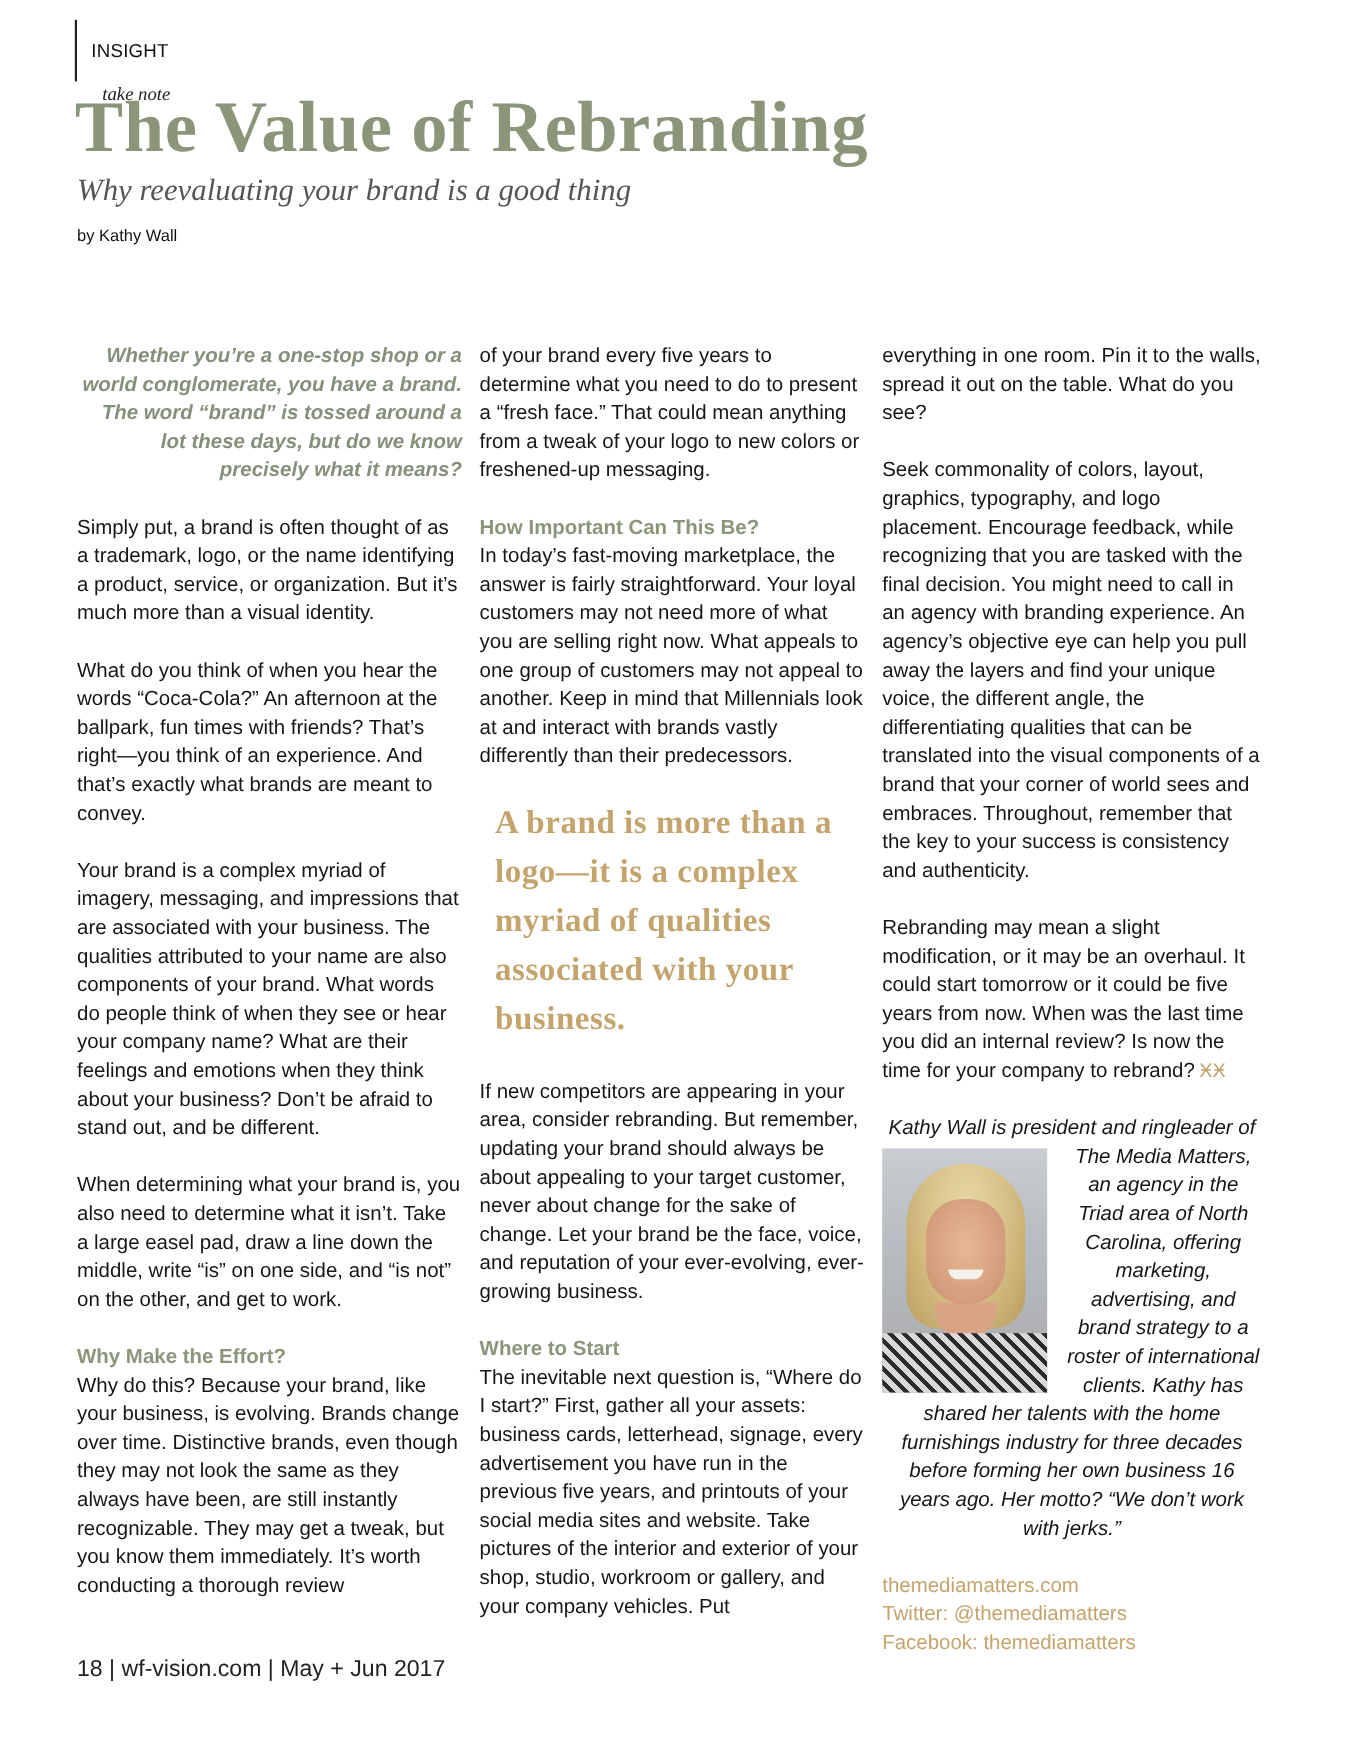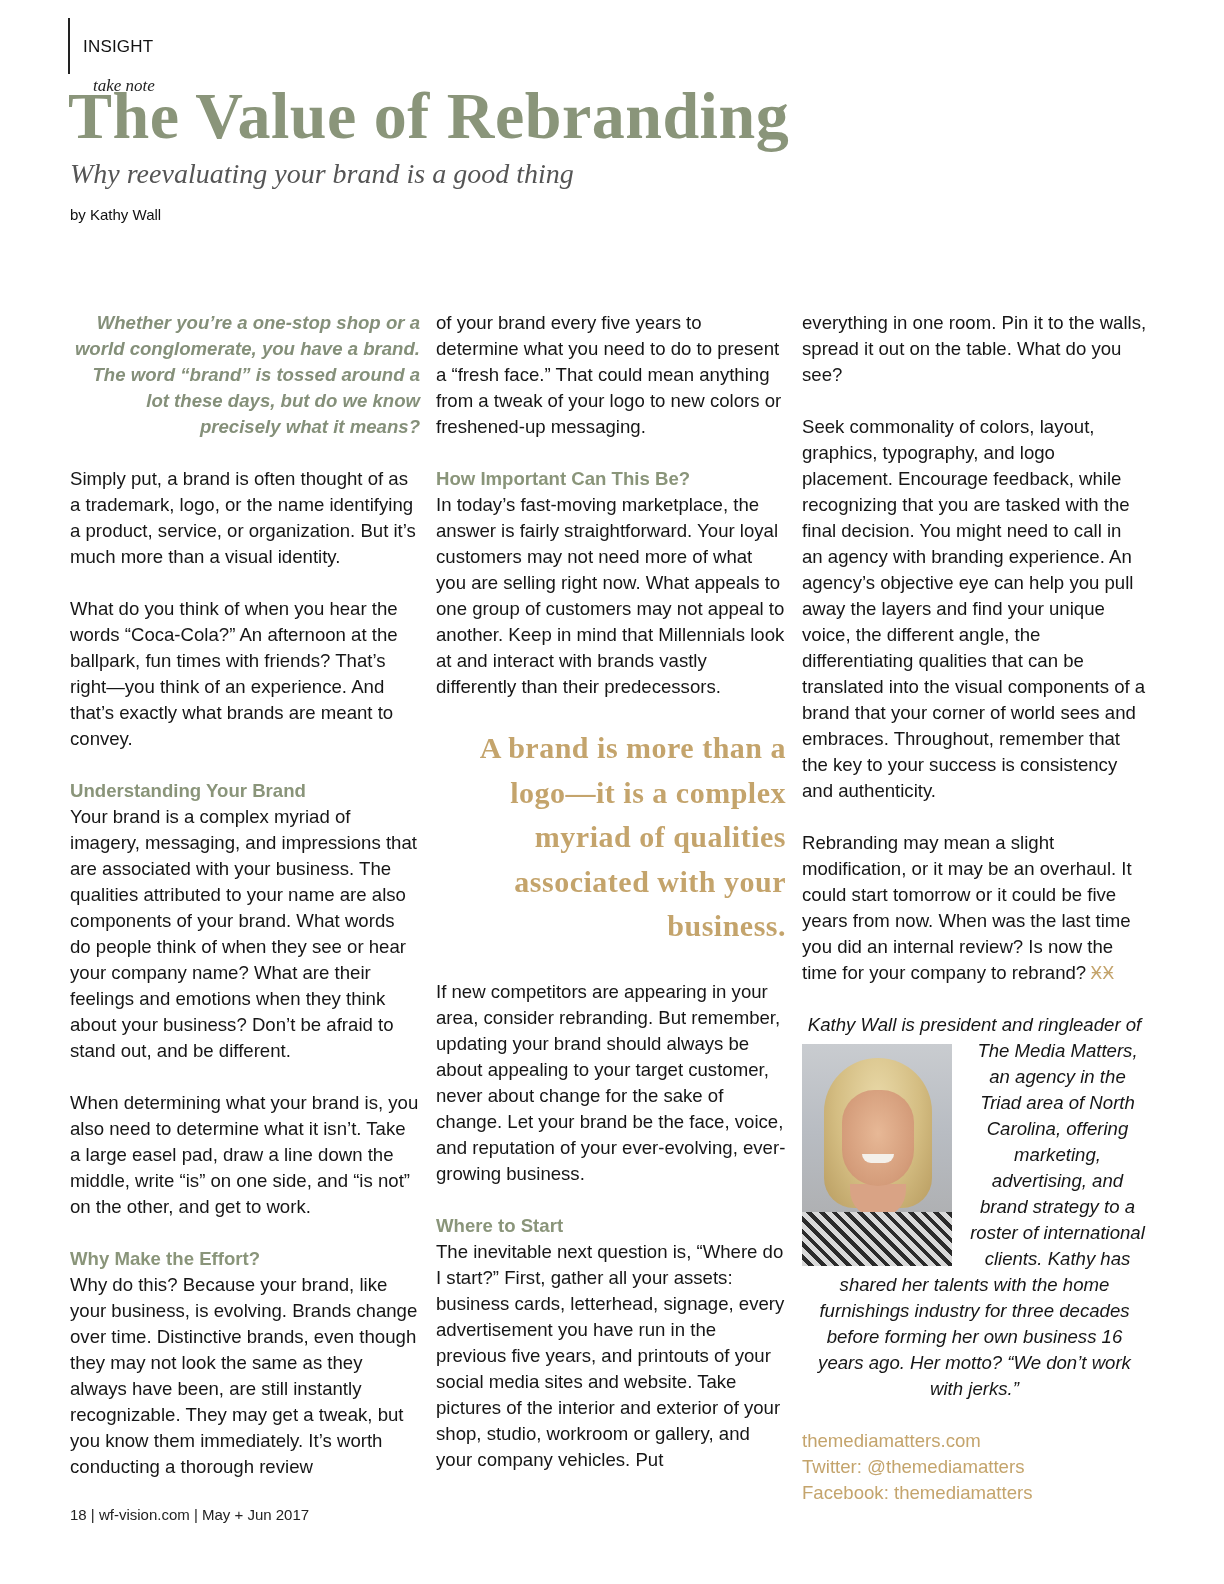--- a/index.html
+++ b/index.html
@@ -10,51 +10,50 @@
   .title{position:absolute;left:68px;top:78px;font-family:"Liberation Serif",serif;font-weight:bold;font-size:66px;color:#8a957a;letter-spacing:0.5px;white-space:nowrap;}
   .subtitle{position:absolute;left:70px;top:158px;font-family:"Liberation Serif",serif;font-style:italic;font-size:28px;color:#555;white-space:nowrap;}
   .byline{position:absolute;left:70px;top:206px;font-size:15px;color:#111;}
   .col{position:absolute;top:310px;font-size:18.6px;line-height:26px;color:#161616;}
   .col p{margin:0 0 26px 0;}
   .c1{left:70px;width:350px;}
   .c2{left:436px;width:350px;}
   .c3{left:802px;width:345px;}
   .lede{font-style:italic;font-weight:bold;color:#85907a;text-align:right;}
   .hd{color:#8a957a;font-weight:bold;display:block;}
-  .pull{font-family:"Liberation Serif",serif;font-weight:bold;font-size:30px;line-height:44.5px;color:#c4a46c;margin:6px 0 30px 14px;letter-spacing:0.5px;text-align:right;}
+  .pull{font-family:"Liberation Serif",serif;font-weight:bold;font-size:30px;line-height:44.5px;color:#c4a46c;margin:6px 0 30px 14px;letter-spacing:0.5px;}
   .endmark{color:#c4a46c;font-size:18px;margin-left:4px;}
   .bio{font-style:italic;margin:0;text-align:center;}
   .photo{float:left;width:150px;height:222px;margin:6px 16px 4px 0;position:relative;overflow:hidden;background:linear-gradient(180deg,#c9ccd0 0%,#b8bcc2 40%,#a9a9a9 100%);}
   .photo .hair{position:absolute;left:22px;top:14px;width:108px;height:150px;border-radius:54px 54px 30px 30px;background:radial-gradient(ellipse at 50% 30%,#e9d9a8 0%,#d4bd82 55%,#b89c60 100%);}
   .photo .face{position:absolute;left:40px;top:46px;width:72px;height:96px;border-radius:36px 36px 40px 40px;background:radial-gradient(ellipse at 50% 45%,#e7b896 0%,#d49c7a 70%,#c48a68 100%);}
   .photo .smile{position:absolute;left:60px;top:110px;width:32px;height:9px;border-radius:0 0 16px 16px;background:#f4f0ea;}
   .photo .shirt{position:absolute;left:0;top:168px;width:150px;height:60px;background:repeating-linear-gradient(45deg,#2b2b2b 0 4px,#d9d9d9 4px 9px);}
   .photo .neck{position:absolute;left:48px;top:140px;width:56px;height:34px;background:#d9a385;border-radius:0 0 28px 28px;}
   .links{color:#c4a46c;margin-top:26px;}
   .links div{line-height:26px;}
-  .footer{position:absolute;left:70px;top:1506px;font-size:15px;color:#222;}
+  .footer{position:absolute;left:70px;top:1506px;font-size:21px;color:#222;}
 </style>
 </head>
 <body>
 
 <div class="kicker">
   <span class="sec">INSIGHT</span>
   <span class="tn">take note</span>
 </div>
 
 <div class="title">The Value of Rebranding</div>
 <div class="subtitle">Why reevaluating your brand is a good thing</div>
 <div class="byline">by Kathy Wall</div>
 
 <div class="col c1">
   <p class="lede">Whether you’re a one-stop shop or a world conglomerate, you have a brand. The word “brand” is tossed around a lot these days, but do we know precisely what it means?</p>
   <p>Simply put, a brand is often thought of as a trademark, logo, or the name identifying a product, service, or organization. But it’s much more than a visual identity.</p>
   <p>What do you think of when you hear the words “Coca-Cola?” An afternoon at the ballpark, fun times with friends? That’s right—you think of an experience. And that’s exactly what brands are meant to convey.</p>
   <p>
-    <span class="hd">Understanding Your Brand</span>
     <span>Your brand is a complex myriad of imagery, messaging, and impressions that are associated with your business. The qualities attributed to your name are also components of your brand. What words do people think of when they see or hear your company name? What are their feelings and emotions when they think about your business? Don’t be afraid to stand out, and be different.</span>
   </p>
   <p>When determining what your brand is, you also need to determine what it isn’t. Take a large easel pad, draw a line down the middle, write “is” on one side, and “is not” on the other, and get to work.</p>
   <p>
     <span class="hd">Why Make the Effort?</span>
     <span>Why do this? Because your brand, like your business, is evolving. Brands change over time. Distinctive brands, even though they may not look the same as they always have been, are still instantly recognizable. They may get a tweak, but you know them immediately. It’s worth conducting a thorough review</span>
   </p>
 </div>
 
 <div class="col c2">

